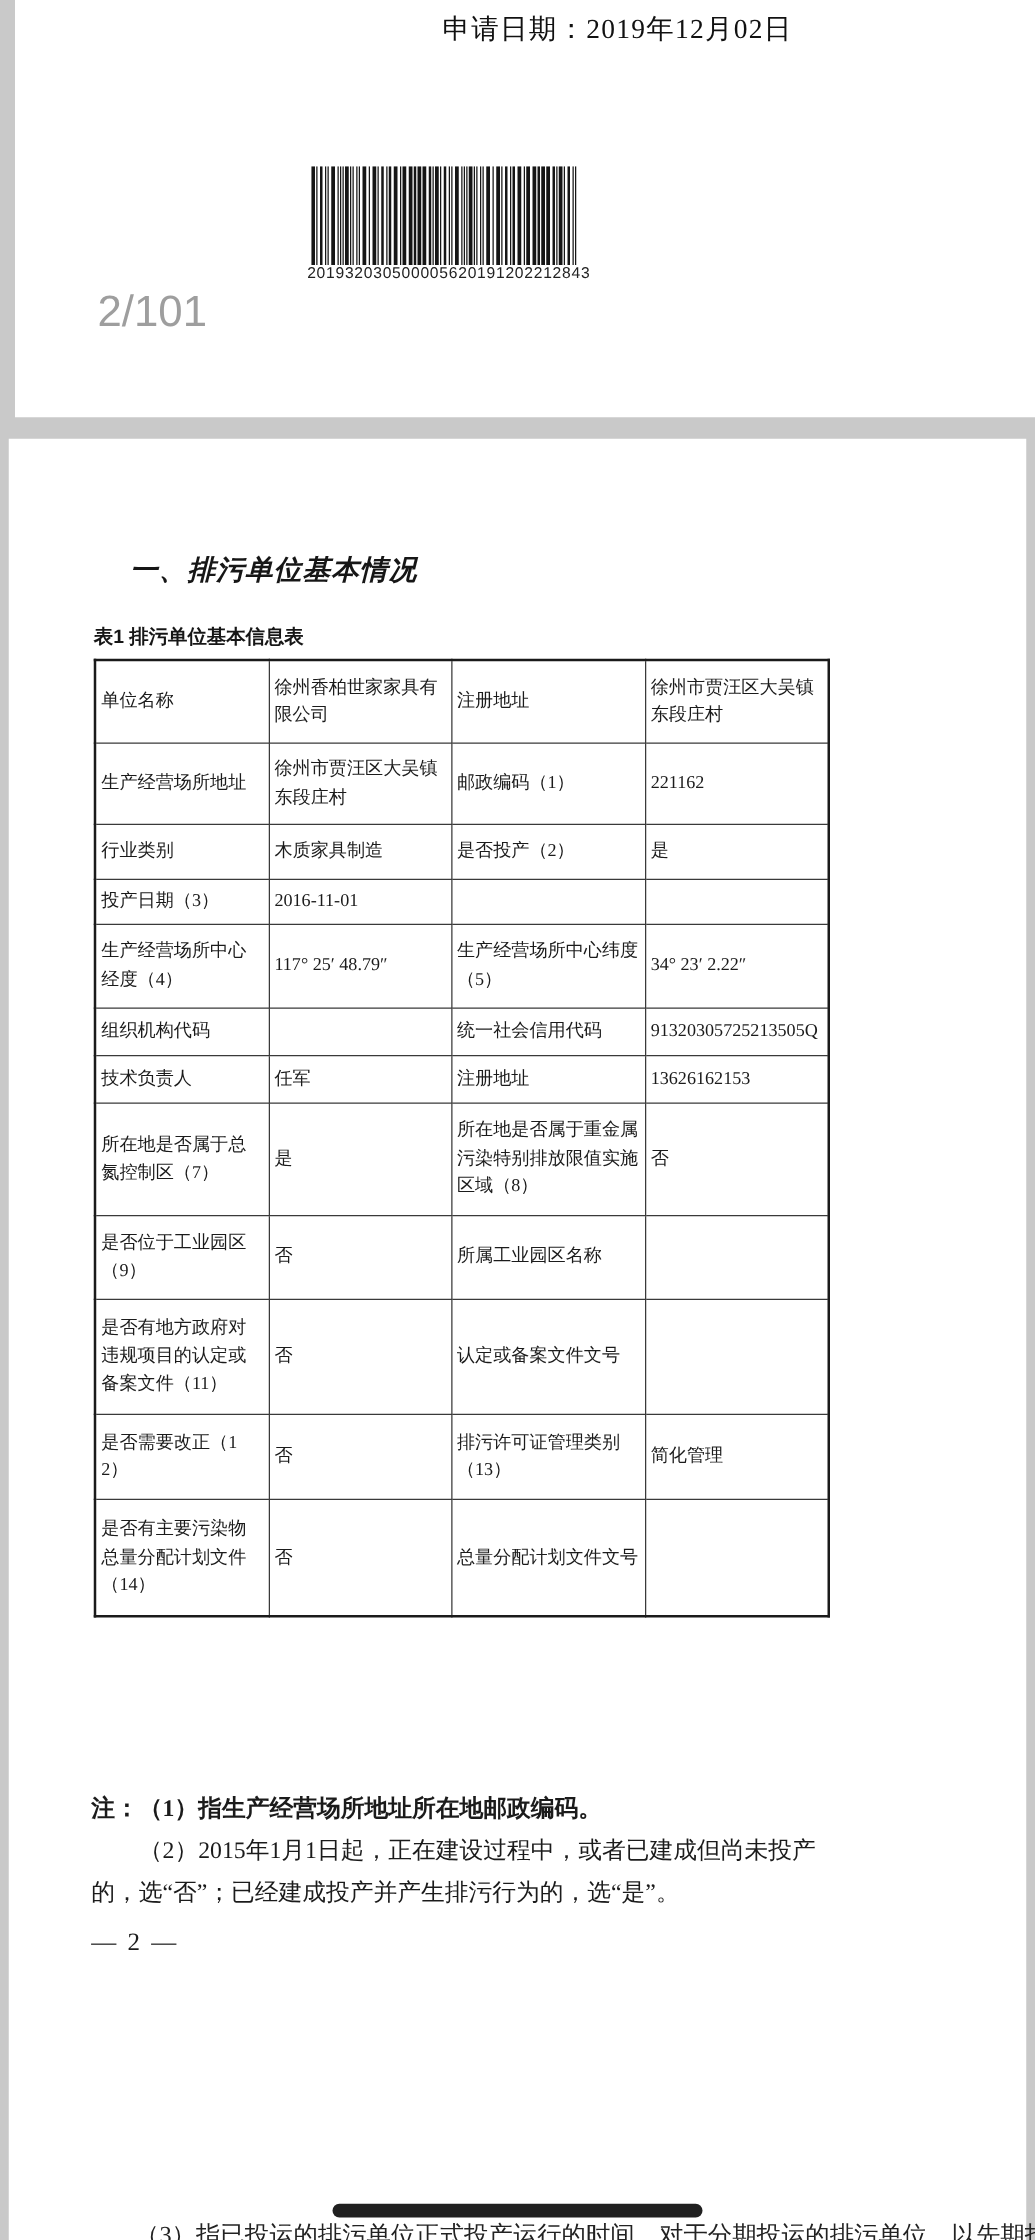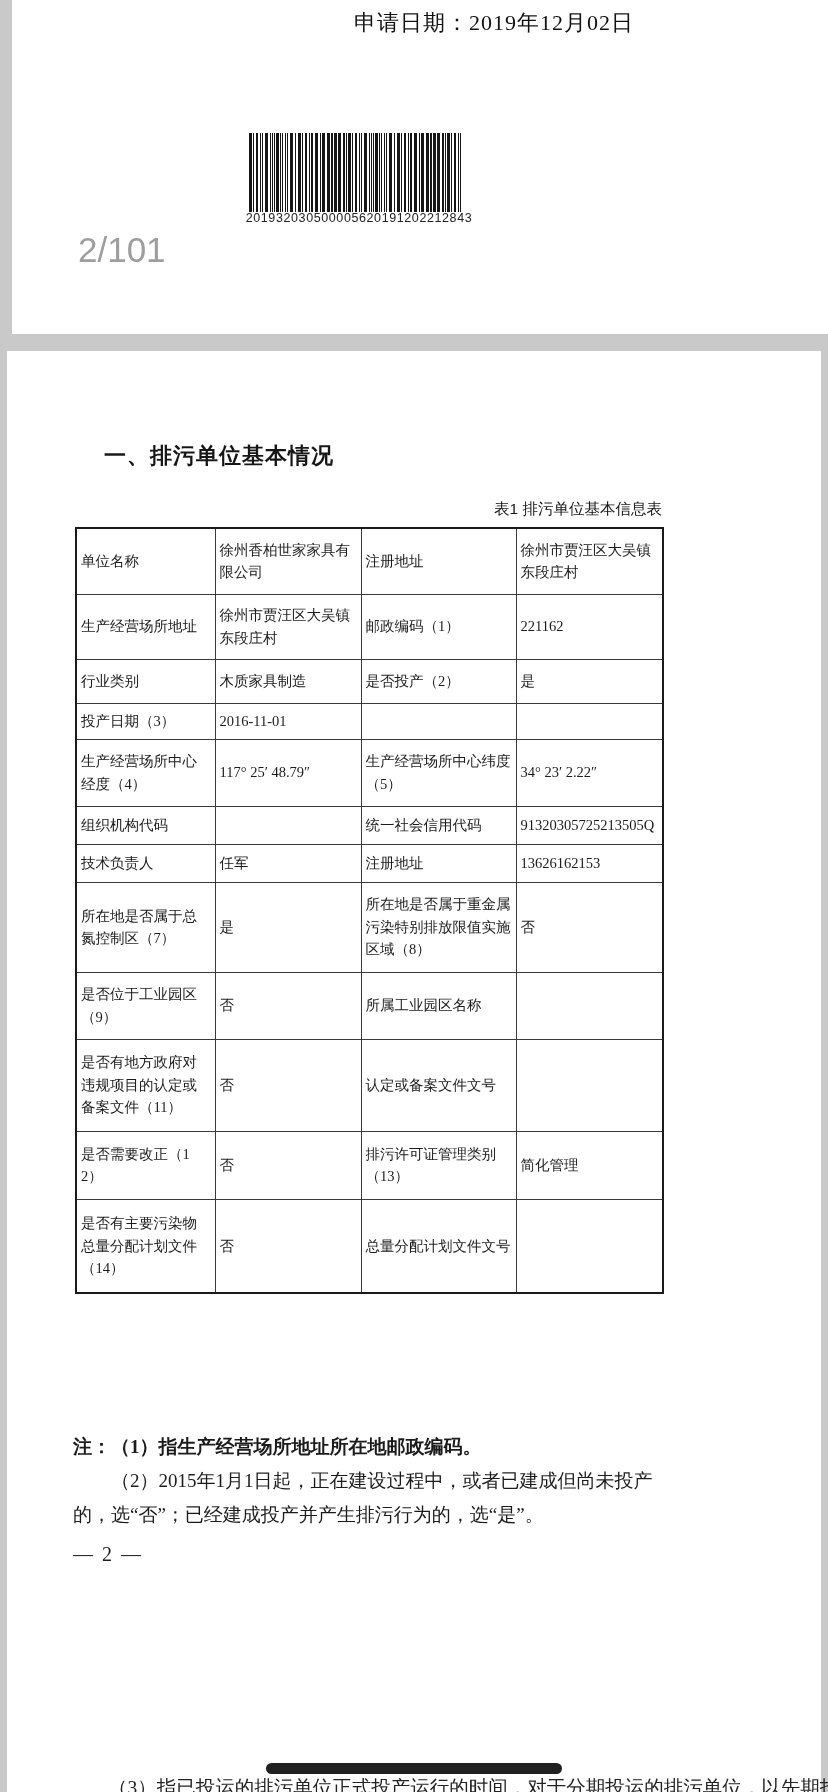--- a/index.html
+++ b/index.html
@@ -78,29 +78,30 @@
   }
   .section-heading {
     position: absolute;
     left: 97px; top: 90px;
     font-family: "Liberation Sans", sans-serif;
     font-size: 22px;
     font-weight: 700;
     color: #161616;
     letter-spacing: 1px;
     white-space: nowrap;
+    font-style: italic;
   }
   .table-caption {
     position: absolute;
     left: 68px; top: 148px;
     width: 587px;
-    text-align: right;
+    text-align: left;
     font-family: "Liberation Sans", sans-serif;
     font-size: 15.5px;
-    font-weight: 400;
+    font-weight: 700;
     color: #161616;
   }
   table.basic-table {
     position: absolute;
     left: 68px; top: 176px;
     width: 587px;
     border-collapse: collapse;
     table-layout: fixed;
     border: 2px solid #1a1a1a;
   }

